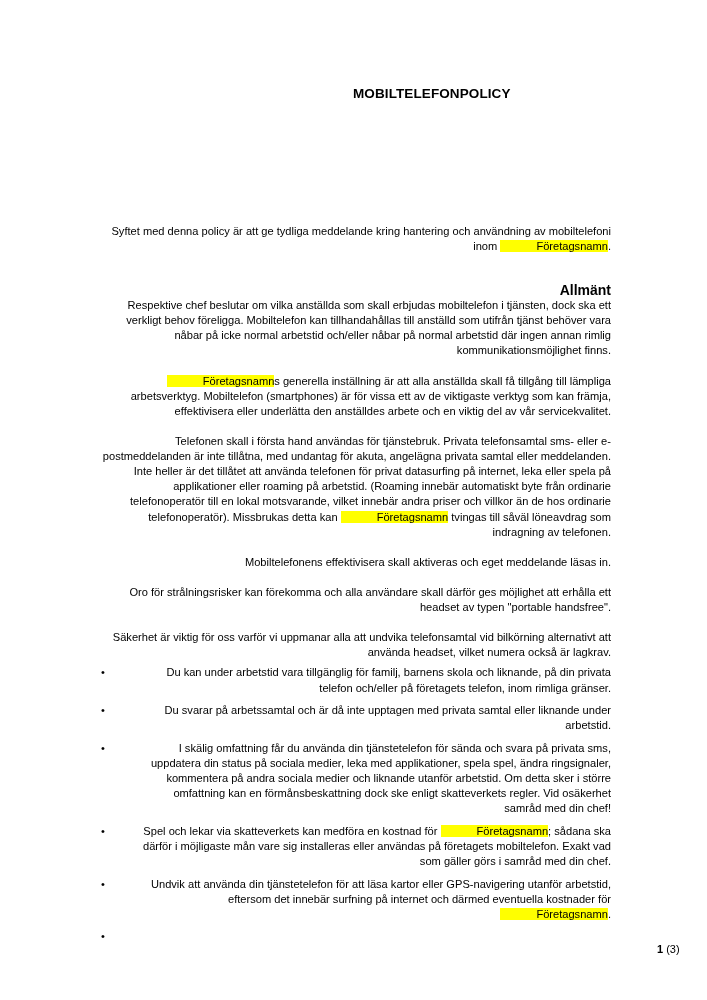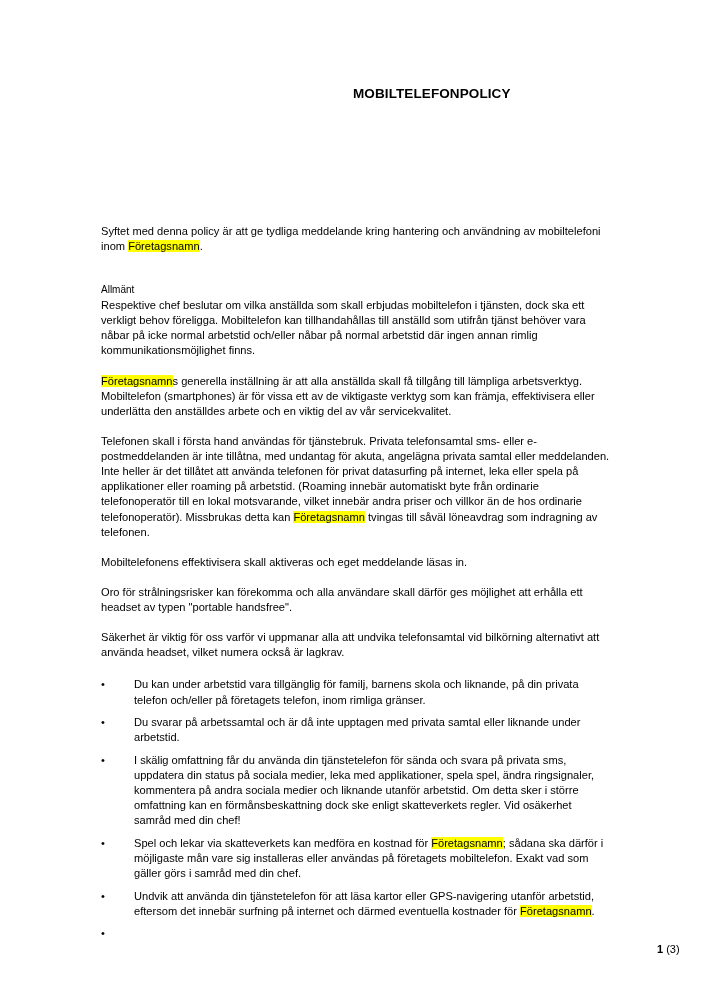--- a/index.html
+++ b/index.html
@@ -1,23 +1,23 @@
 <!DOCTYPE html>
 <html><head>
 <meta charset="utf-8">
 <style>
   html, body { margin:0; padding:0; background:#ffffff; }
   body { width:707px; height:1000px; position:relative; overflow:hidden;
          font-family:"Liberation Sans", sans-serif; color:#000; }
-  .page { position:absolute; left:0; top:0; width:707px; height:1000px; background:#fff; }
+  .page { position:absolute; left:0; top:0; width:707px; height:1000px; background:#fff;text-align:right; }
   .title { position:absolute; left:353px; top:86px; font-weight:bold; font-size:13.5px; letter-spacing:0.1px; }
   .body { position:absolute; left:101px; top:224px; width:510px; font-size:11.1px; line-height:15.1px; }
   .body p { margin:0 0 15.1px 0; }
-  .hl { background:#ffff00; }
-  .h1 { font-weight:normal; font-size:10px; line-height:16px; margin-top:28px; }
+  .hl { background:#ffff00;padding-left:36px; }
+  .h1 { font-weight:bold; font-size:14px; line-height:16px; margin-top:28px; }
   ul.bul { list-style:none; margin:0; padding:0; }
   ul.bul li { position:relative; padding-left:33px; margin:0 0 7.5px 0; }
   ul.bul li .dot { position:absolute; left:0; top:0; }
   .pnum { position:absolute; left:657px; top:943px; font-size:11px; }
   .pnum b { font-weight:bold; }
 </style>
 </head>
 <body>
 
 <div class="page">
@@ -26,21 +26,21 @@
   <div class="body">
     <p><span>Syftet med denna policy är att ge tydliga meddelande kring hantering och användning av mobiltelefoni inom </span><span class="hl">Företagsnamn</span><span>.</span></p>
 
     <div class="h1">Allmänt</div>
 
     <p>Respektive chef beslutar om vilka anställda som skall erbjudas mobiltelefon i tjänsten, dock ska ett verkligt behov föreligga. Mobiltelefon kan tillhandahållas till anställd som utifrån tjänst behöver vara nåbar på icke normal arbetstid och/eller nåbar på normal arbetstid där ingen annan rimlig kommunikationsmöjlighet finns.</p>
     <p><span class="hl">Företagsnamn</span><span>s generella inställning är att alla anställda skall få tillgång till lämpliga arbetsverktyg. Mobiltelefon (smartphones) är för vissa ett av de viktigaste verktyg som kan främja, effektivisera eller underlätta den anställdes arbete och en viktig del av vår servicekvalitet.</span></p>
     <p><span>Telefonen skall i första hand användas för tjänstebruk. Privata telefonsamtal sms- eller e-postmeddelanden är inte tillåtna, med undantag för akuta, angelägna privata samtal eller meddelanden. Inte heller är det tillåtet att använda telefonen för privat datasurfing på internet, leka eller spela på applikationer eller roaming på arbetstid. (Roaming innebär automatiskt byte från ordinarie telefonoperatör till en lokal motsvarande, vilket innebär andra priser och villkor än de hos ordinarie telefonoperatör). Missbrukas detta kan </span><span class="hl">Företagsnamn</span><span> tvingas till såväl löneavdrag som indragning av telefonen.</span></p>
     <p>Mobiltelefonens effektivisera skall aktiveras och eget meddelande läsas in.</p>
     <p>Oro för strålningsrisker kan förekomma och alla användare skall därför ges möjlighet att erhålla ett headset av typen "portable handsfree".</p>
-    <p style="margin-bottom:17px">Säkerhet är viktig för oss varför vi uppmanar alla att undvika telefonsamtal vid bilkörning alternativt att använda headset, vilket numera också är lagkrav.</p>
+    <p style="margin-bottom:5px">Säkerhet är viktig för oss varför vi uppmanar alla att undvika telefonsamtal vid bilkörning alternativt att använda headset, vilket numera också är lagkrav.</p>
 
     <ul class="bul">
       <li><span class="dot">•</span><span>Du kan under arbetstid vara tillgänglig för familj, barnens skola och liknande, på din privata telefon och/eller på företagets telefon, inom rimliga gränser.</span></li>
       <li><span class="dot">•</span><span>Du svarar på arbetssamtal och är då inte upptagen med privata samtal eller liknande under arbetstid.</span></li>
       <li><span class="dot">•</span><span>I skälig omfattning får du använda din tjänstetelefon för sända och svara på privata sms, uppdatera din status på sociala medier, leka med applikationer, spela spel, ändra ringsignaler, kommentera på andra sociala medier och liknande utanför arbetstid. Om detta sker i större omfattning kan en förmånsbeskattning dock ske enligt skatteverkets regler. Vid osäkerhet samråd med din chef!</span></li>
       <li><span class="dot">•</span><span>Spel och lekar via skatteverkets kan medföra en kostnad för </span><span class="hl">Företagsnamn</span><span>; sådana ska därför i möjligaste mån vare sig installeras eller användas på företagets mobiltelefon. Exakt vad som gäller görs i samråd med din chef.</span></li>
       <li><span class="dot">•</span><span>Undvik att använda din tjänstetelefon för att läsa kartor eller GPS-navigering utanför arbetstid, eftersom det innebär surfning på internet och därmed eventuella kostnader för </span><span class="hl">Företagsnamn</span><span>.</span></li>
       <li><span class="dot">•</span></li>
     </ul>
   </div>

